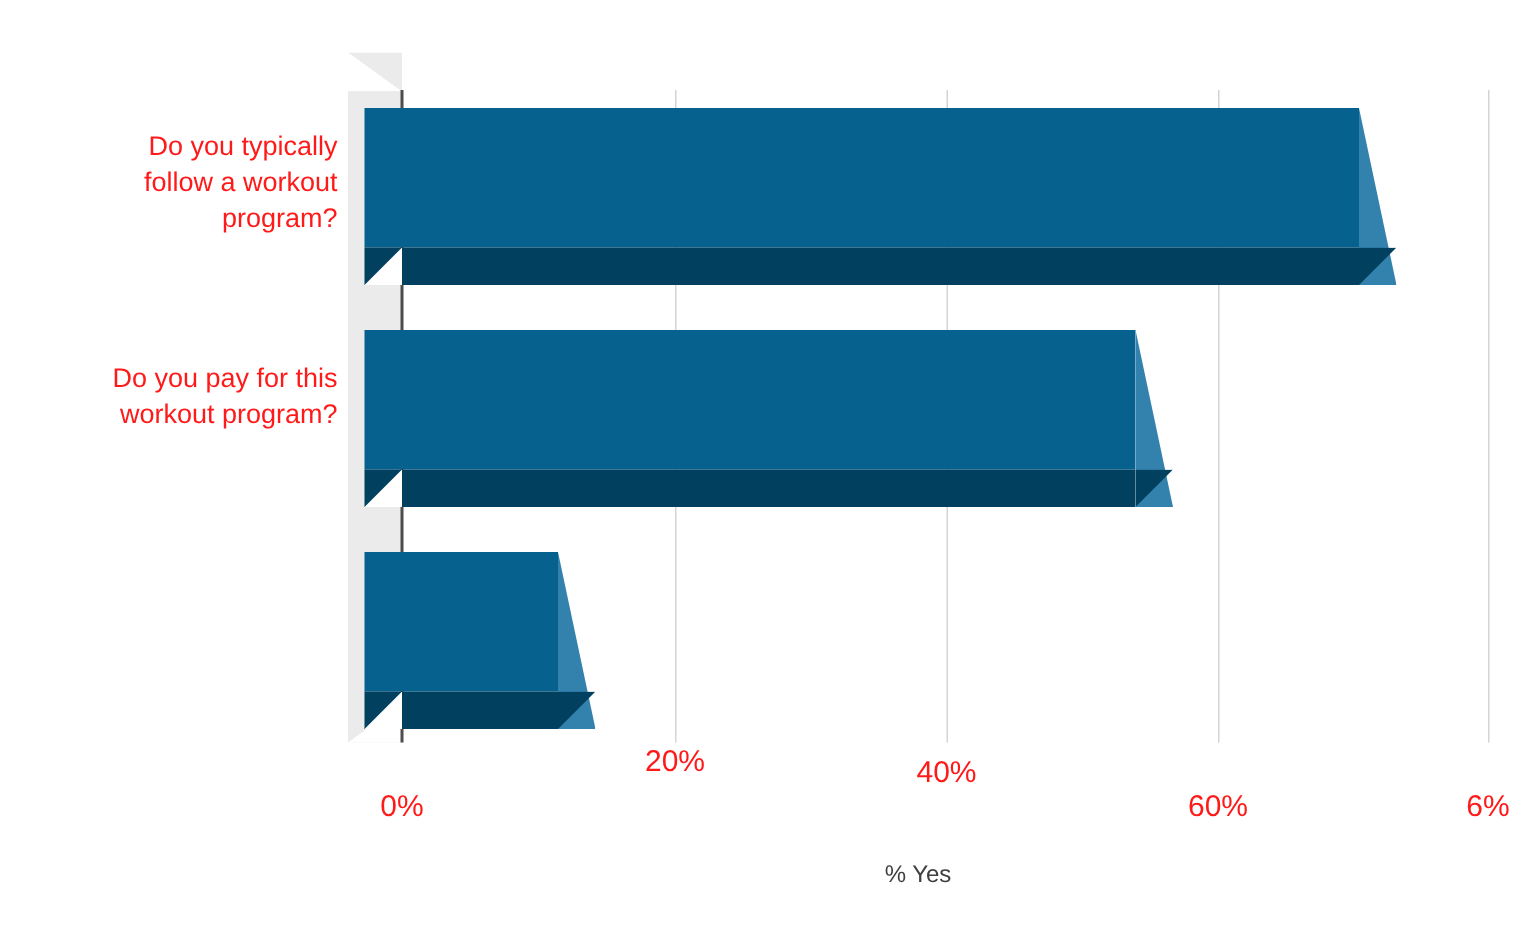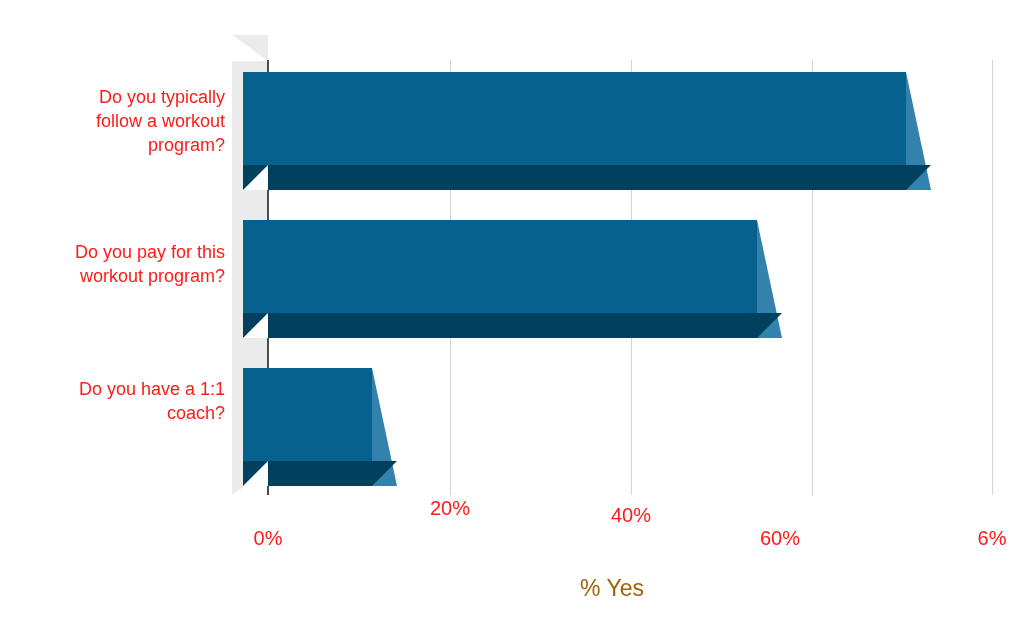--- a/index.html
+++ b/index.html
@@ -106,22 +106,22 @@
   .tick-label {
     position: absolute;
     color: #ff1a1a;
     font-size: 20px;
     font-family: "Liberation Sans", sans-serif;
     text-align: center;
     transform: translateX(-50%);
   }
   .axis-title {
     position: absolute;
-    color: #a16207;
-    font-size: 23px;
+    color: #404040;
+    font-size: 16px;
     font-family: "Liberation Sans", sans-serif;
     text-align: center;
     width: 200px;
   }
 </style>
 </head>
 <body>
 
 <div id="chart-root">
 
@@ -157,24 +157,22 @@
     <div class="bar-bottom" id="b2b" style="top: 93px; width: 129px; height: 25px;"></div>
     <div class="bar-bottom-bevel" id="b2bb" style="left: 0px; top: 93px; width: 25px; height: 25px;"></div>
     <div class="bar-bottom-corner" id="b2bc" style="left: 129px; top: 93px; width: 25px; height: 25px;"></div>
   </div>
 
   <div class="cat-label" style="left:30px; top:85px; width:195px;">Do you typically
 follow a workout
 program?</div>
   <div class="cat-label" style="left:30px; top:240px; width:195px;">Do you pay for this
 workout program?</div>
-  <div class="cat-label" style="left:30px; top:377px; width:195px;">Do you have a 1:1
-coach?</div>
 
   <div class="tick-label" style="left:268px; top:527px;">0%</div>
   <div class="tick-label" style="left:450px; top:497px;">20%</div>
   <div class="tick-label" style="left:631px; top:504px;">40%</div>
-  <div class="tick-label" style="left:780px; top:527px;">60%</div>
+  <div class="tick-label" style="left:812px; top:527px;">60%</div>
   <div class="tick-label" style="left:992px; top:527px;">6%</div>
 
   <div class="axis-title" style="left:512px; top:575px;">% Yes</div>
 
 </div>
 
 </body></html>

